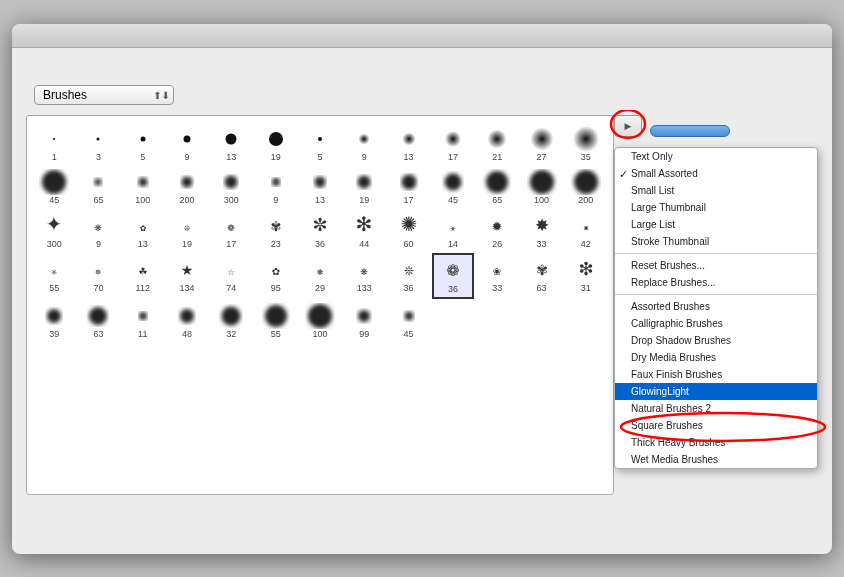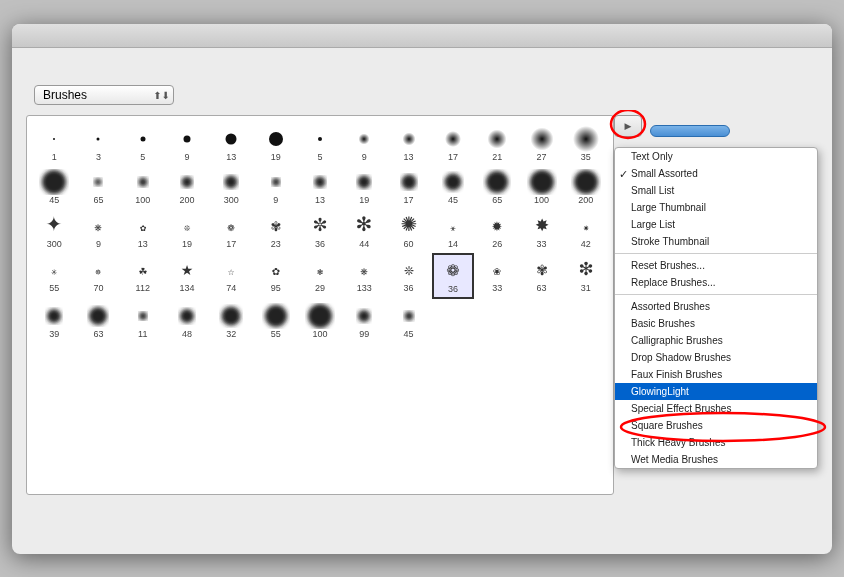--- a/index.html
+++ b/index.html
@@ -880,26 +880,26 @@
             <div class="menu-item checkmark">Small Assorted</div>
             <div class="menu-item">Small List</div>
             <div class="menu-item">Large Thumbnail</div>
             <div class="menu-item">Large List</div>
             <div class="menu-item">Stroke Thumbnail</div>
             <div class="menu-divider"></div>
             <div class="menu-item">Reset Brushes...</div>
             <div class="menu-item">Replace Brushes...</div>
             <div class="menu-divider"></div>
             <div class="menu-item">Assorted Brushes</div>
-            <div class="menu-item">Basic Brushes</div>
             <div class="menu-item">Calligraphic Brushes</div>
             <div class="menu-item">Drop Shadow Brushes</div>
+            <div class="menu-item">Dry Media Brushes</div>
             <div class="menu-item">Faux Finish Brushes</div>
             <div class="menu-item selected">GlowingLight</div>
-            <div class="menu-item">Special Effect Brushes</div>
+            <div class="menu-item">Natural Brushes 2</div>
             <div class="menu-item">Square Brushes</div>
             <div class="menu-item">Thick Heavy Brushes</div>
             <div class="menu-item">Wet Media Brushes</div>
           </div>
 
         <div class="spacer-buttons">
         </div>
       </div>
     </div>
 

